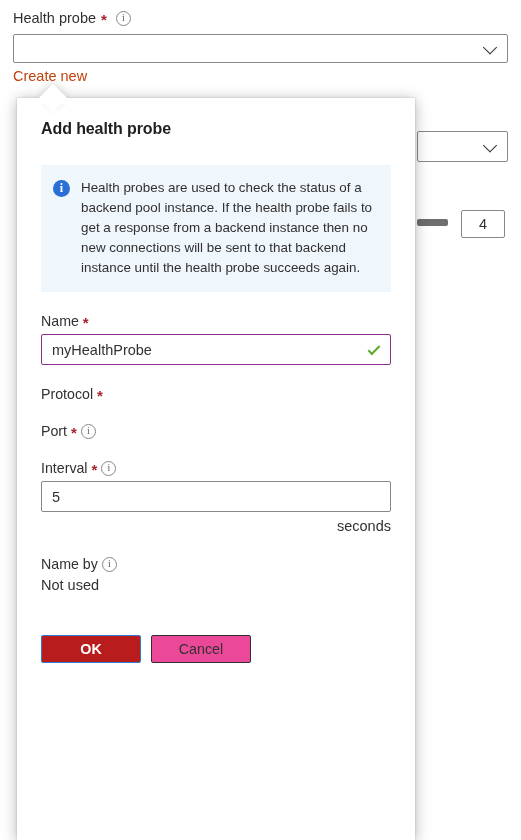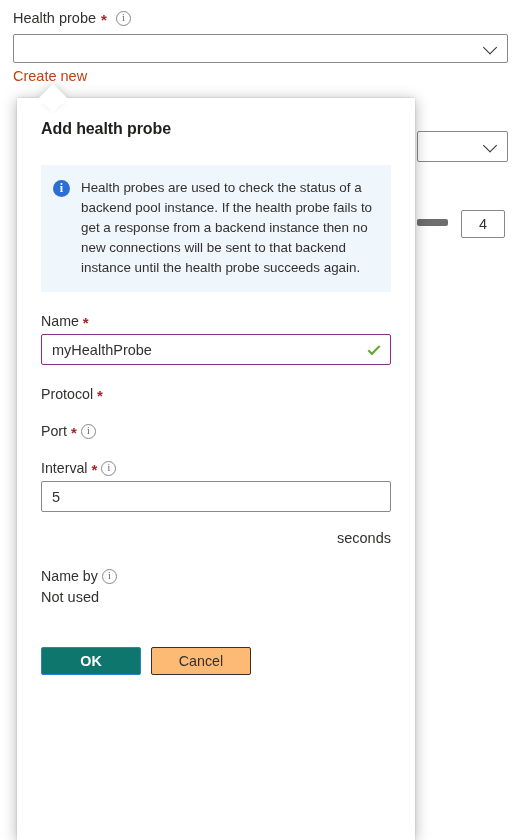--- a/index.html
+++ b/index.html
@@ -197,21 +197,21 @@
     width: 9px; height: 9px;
     transform: translateY(-66%) rotate(45deg);
     border-right: 1.4px solid #323130;
     border-bottom: 1.4px solid #323130;
   }
 
   .suffix-text {
     text-align: right;
     font-size: 14.5px;
     color: #323130;
-    margin-top: 18px;
+    margin-top: 6px;
   }
 
   .usedby-group { margin-top: 22px; }
   .usedby-value {
     font-size: 14.5px;
     color: #323130;
   }
 
   .btn-row {
     display: flex;
@@ -223,27 +223,27 @@
     min-width: 100px;
     font-size: 14.3px;
     border-radius: 2px;
     display: flex;
     align-items: center;
     justify-content: center;
     cursor: pointer;
     font-family: "Liberation Sans", sans-serif;
   }
   .btn-primary {
-    background: #0f766e;
+    background: #b91c1c;
     color: #ffffff;
     border: 1px solid #2f7ed1;
     font-weight: bold;
   }
   .btn-default {
-    background: #fdba74;
+    background: #ec4899;
     color: #323130;
     border: 1px solid #323130;
   }
 </style>
 </head>
 <body>
 
 <div id="root">
 
   <div class="bg-label" style="left:13px; top:10px;">

